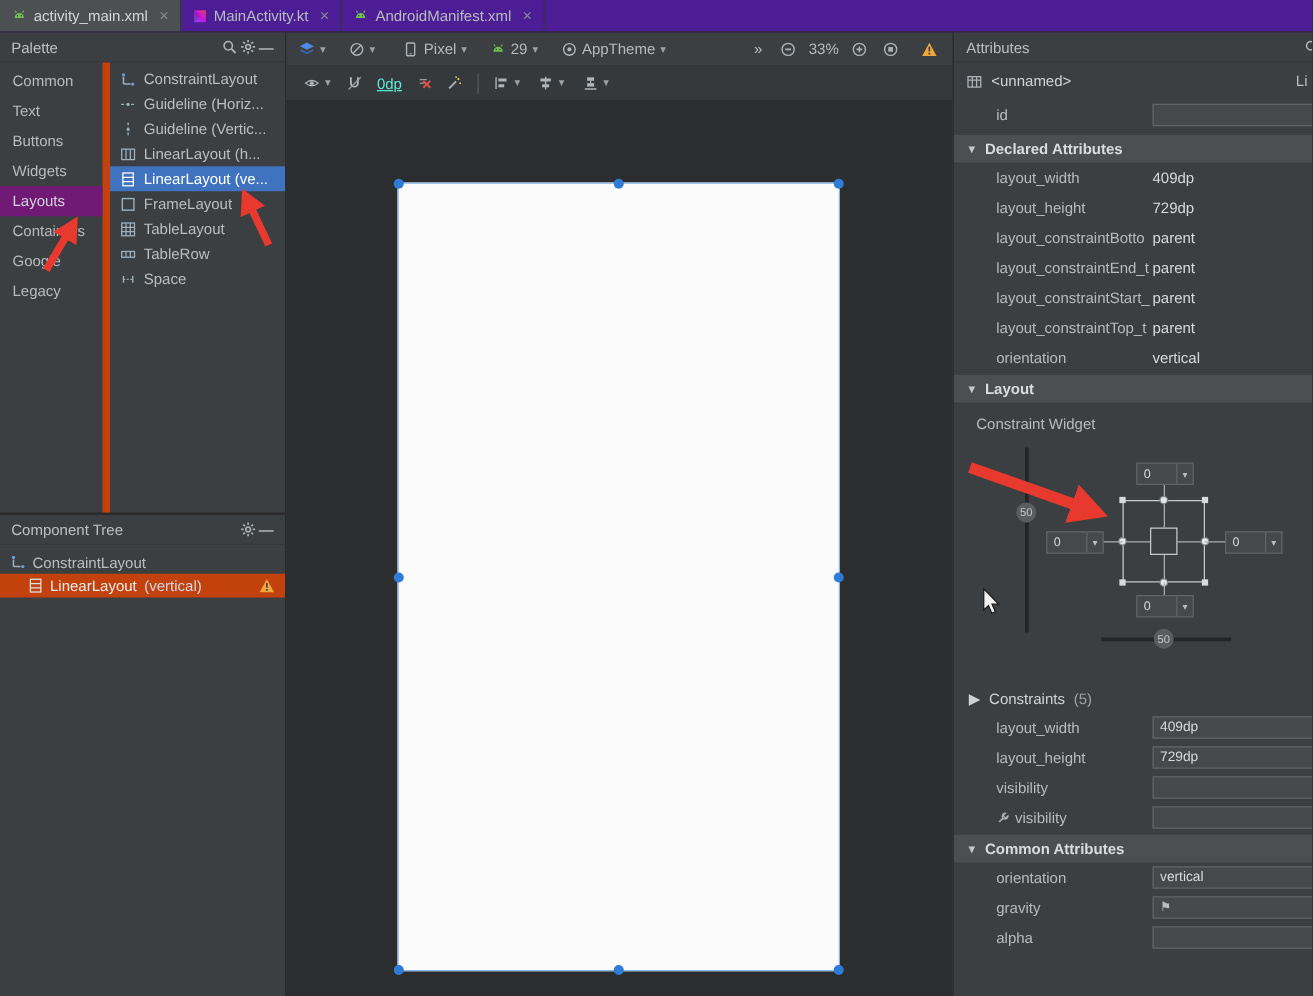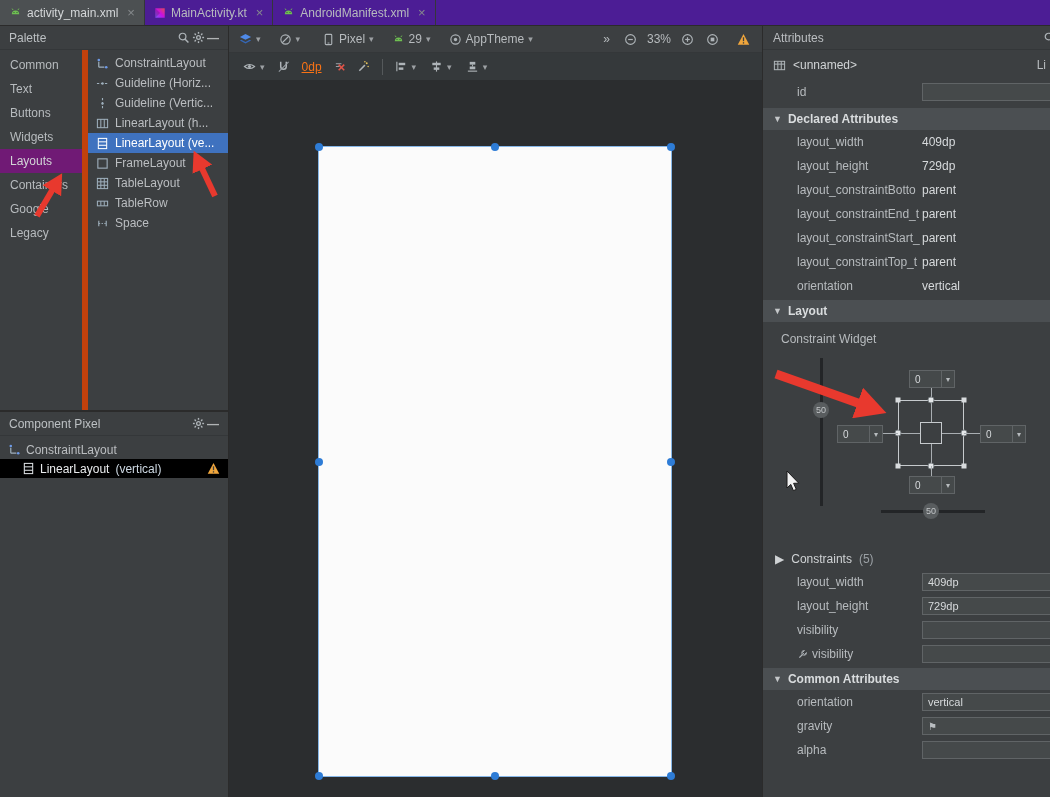--- a/index.html
+++ b/index.html
@@ -23,34 +23,34 @@
 .cats{width:88px;border-right:6px solid #c2410c;padding-top:3px}
 .cat{height:24px;display:flex;align-items:center;padding-left:10px;color:#b7bbbe}
 .cat.sel{background:#701a75;color:#d2d5d7}
 .pitems{flex:1;padding-top:3px}
 .pitem{height:20px;display:flex;align-items:center;gap:6px;padding-left:8px;white-space:nowrap;overflow:hidden}
 .pitem.sel{background:#3f72bf;color:#fff}
 .pitem.sel .ic{color:#fff}
 .tree{padding-top:4px}
 .trow{height:19px;display:flex;align-items:center;gap:5px;padding-left:8px}
 .trow.child{padding-left:22px}
-.trow.sel{background:#000000;color:#e9ebed}
+.trow.sel{background:#c2410c;color:#e9ebed}
 .tsuffix{color:#9aa5ad;margin-left:1px}
 .trow.sel .tsuffix{color:#cdd8e2}
 .trow .warn{margin-left:auto;margin-right:8px}
 
 .center{position:absolute;left:229px;top:26px;width:533px;bottom:0}
 .t1{height:26px;display:flex;align-items:center;padding:0 10px;color:#b7bbbe}
 .t2{height:28px;display:flex;align-items:center;padding:0 14px;background:#35393b;border-top:1px solid #343739;color:#b7bbbe}
 .tg{display:flex;align-items:center;gap:4px}
 .chev{font-size:9px;color:#9ca0a3}
 .sep{width:1px;height:16px;background:#55595b;margin-left:12px}
 .mlA{margin-left:18px}.mlB{margin-left:22px}.mlC{margin-left:12px}.mlD{margin-left:10px}.mlE{margin-left:14px}
 .auto{margin-left:auto}
-.udp{text-decoration:underline;color:#f97316}
+.udp{text-decoration:underline;color:#5eead4}
 .surface{position:absolute;left:0;right:0;top:54px;bottom:0;background:#2b2d2f}
 .canvas{position:absolute;left:89px;top:66px;width:354px;height:631px;background:#fbfbfb;border:1px solid #87b7e8}
 .handle{position:absolute;width:8px;height:8px;border-radius:50%;background:#2e7cd6;transform:translate(-50%,-50%)}
 
 .right{position:absolute;left:762px;top:26px;width:288px;bottom:0;background:#3c3f41;border-left:1px solid #2b2b2b;overflow:hidden}
 .attrs-head{height:24px;display:flex;align-items:center;padding-left:10px;border-bottom:1px solid #343739}
 .attrs-head .title{flex:1}
 .attrs-head .ic{margin-left:auto;margin-right:-6px}
 .comp-row{height:26px;display:flex;align-items:center;gap:7px;padding:0 4px 0 10px;color:#d0d3d5;margin-top:2px}
 .comp-clip{margin-left:auto;color:#b7bbbe}
@@ -362,21 +362,21 @@
                 <use href="#s-pi-space"></use>
               </svg>
               <span>Space</span>
             </div>
         </div>
       </div>
     </div>
 
     <div class="ctree">
       <div class="phead">
-        <span class="title">Component Pixel</span>
+        <span class="title">Component Tree</span>
         <svg class="ic">
             <use href="#s-gear"></use>
           </svg>
         <span class="dash">—</span>
       </div>
       <div class="tree">
         <div class="trow">
           <svg class="ic">
               <use href="#s-pi-constraint"></use>
             </svg>

